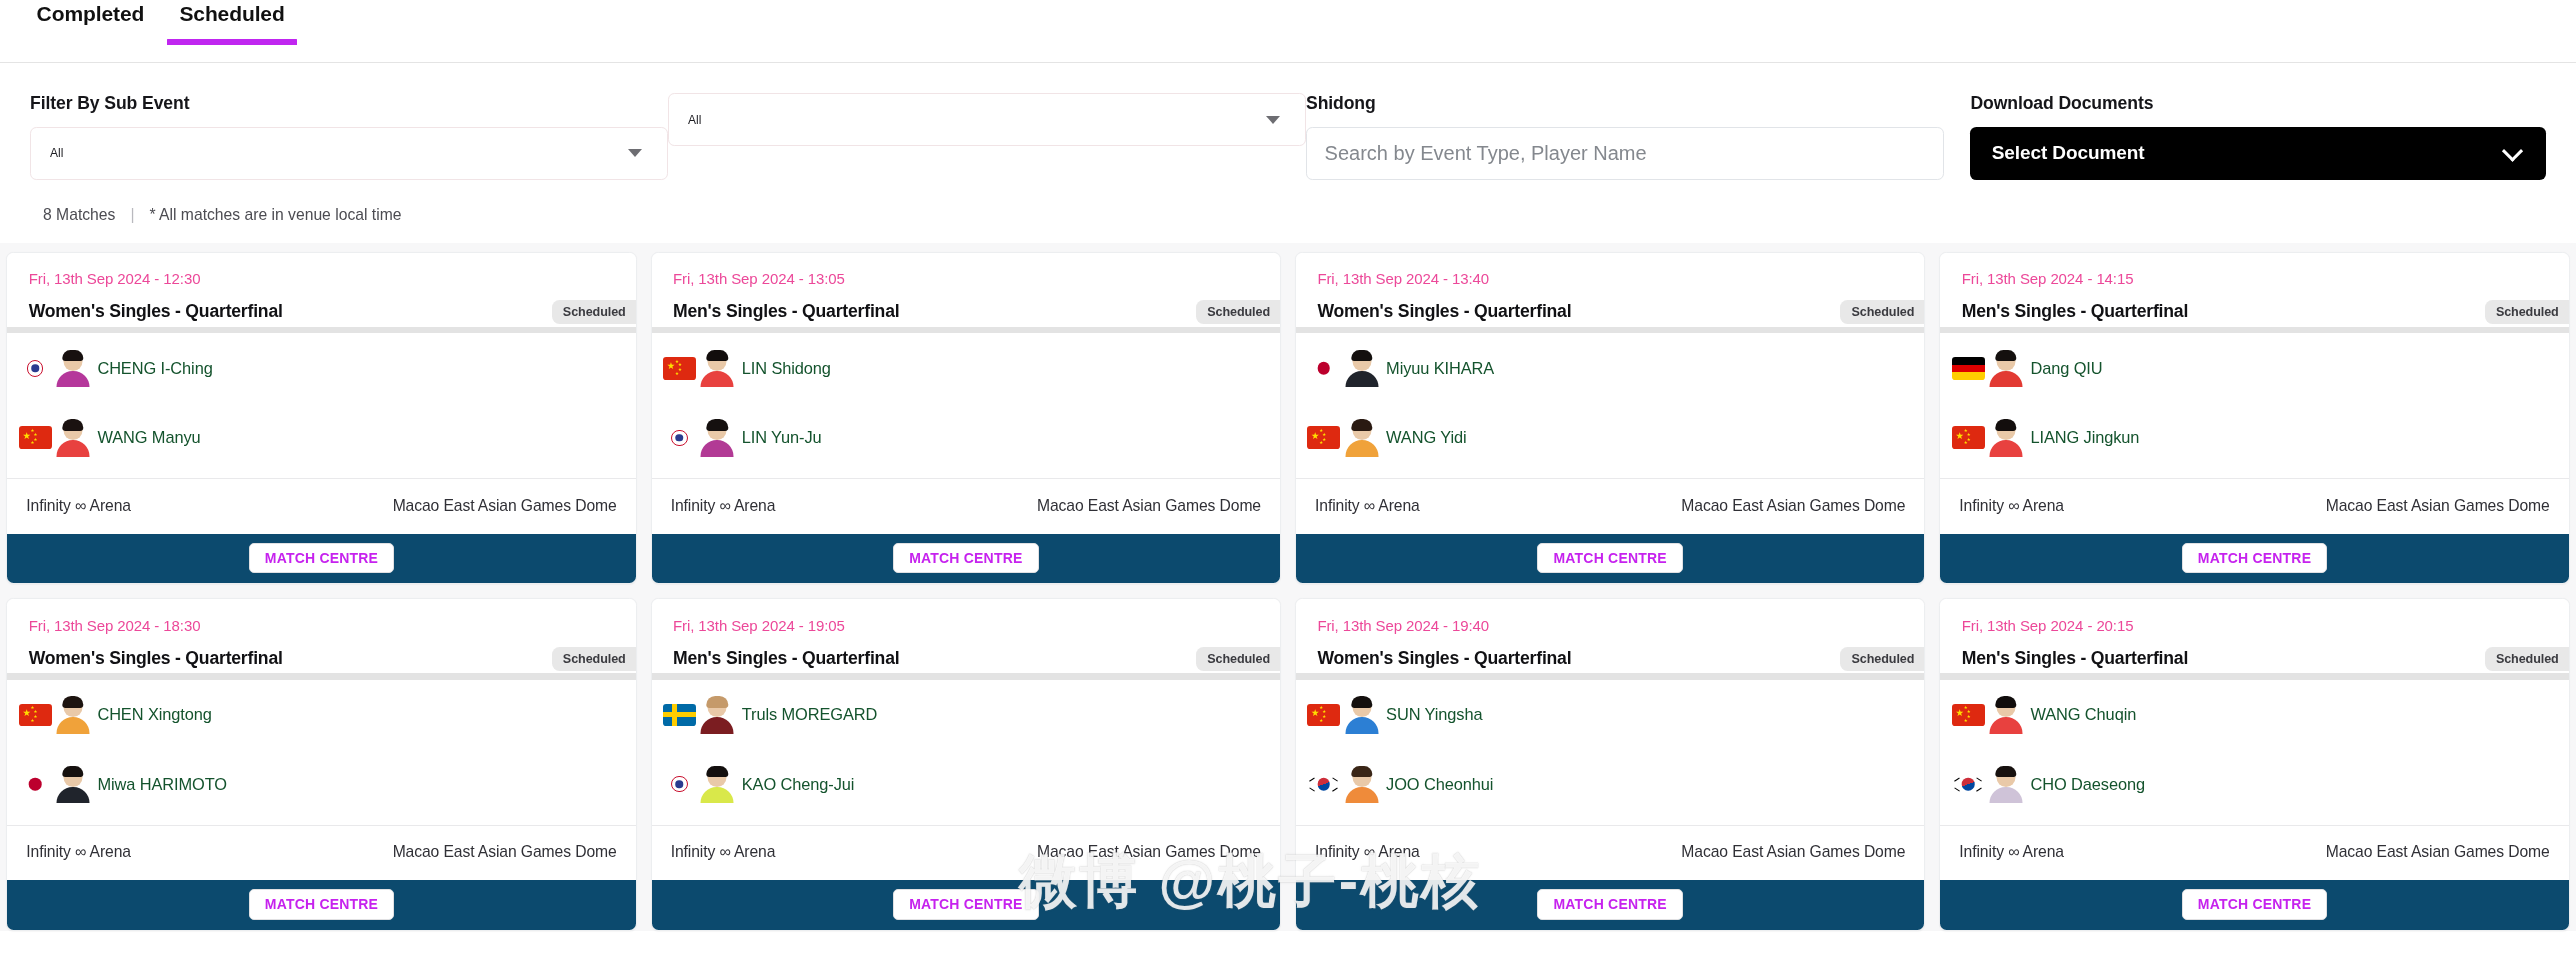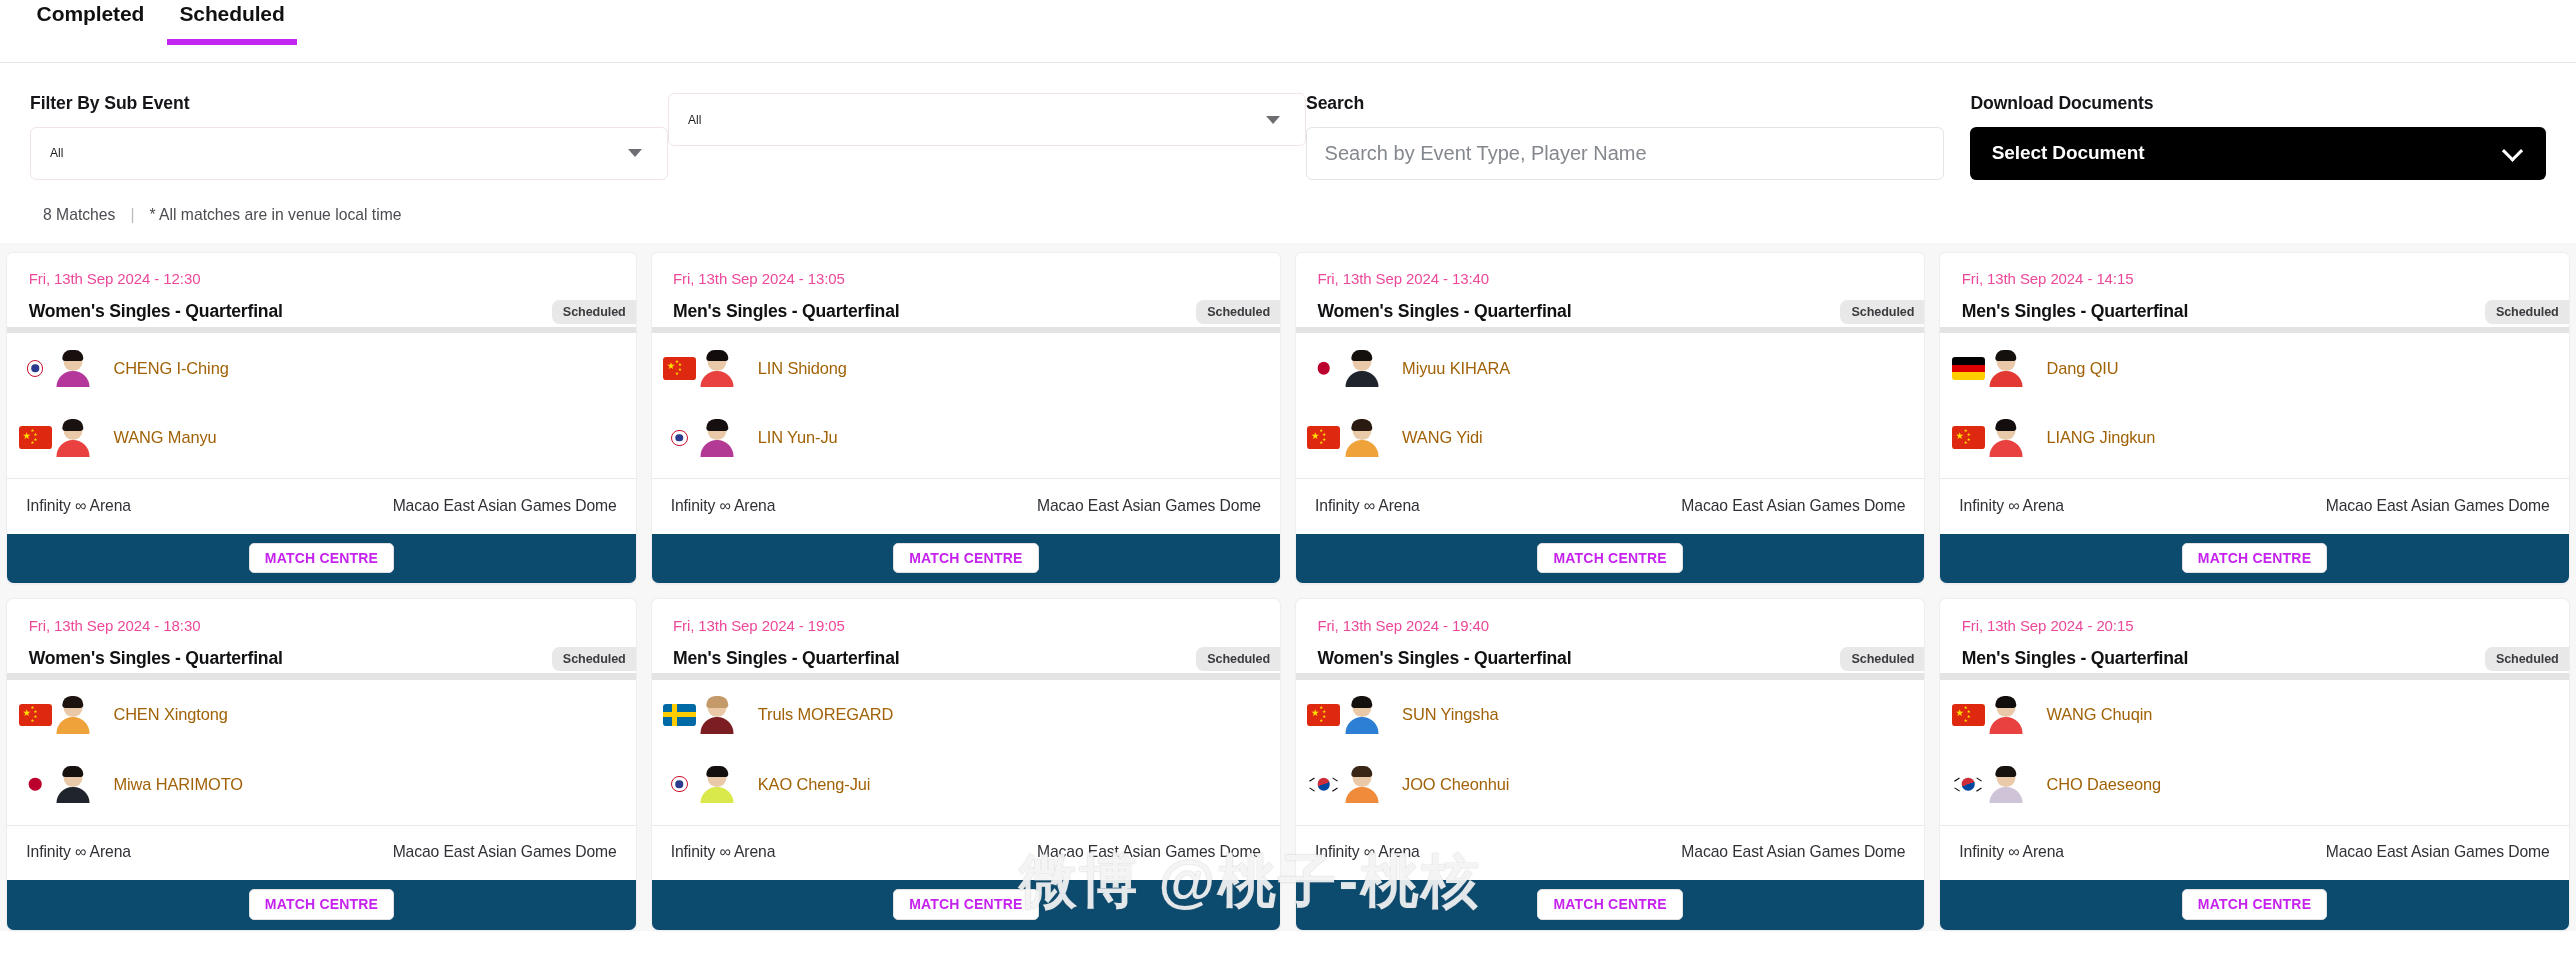--- a/index.html
+++ b/index.html
@@ -250,23 +250,23 @@
     background: #20181a;
   }
   .av-body {
     position: absolute;
     left: 50%; bottom: 0;
     transform: translateX(-50%);
     width: 33px; height: 16.4px;
     border-radius: 16.4px 16.4px 0 0;
   }
   .player-name {
-    margin-left: 23px;
+    margin-left: 7px;
     font-size: 16.4px;
-    color: #a16207;
+    color: #14532d;
     letter-spacing: -0.1px;
     white-space: nowrap;
   }
 
   
   .venue {
     display: flex;
     justify-content: space-between;
     align-items: center;
     padding: 17.6px 19px 19px 19px;
@@ -386,21 +386,21 @@
     </div>
 
     <div class="filter-col fc-date">
       <div class="select-box">
         <span class="val">All</span>
         <span class="caret-sm"></span>
       </div>
     </div>
 
     <div class="filter-col fc-search">
-      <div class="filter-label">Search</div>
+      <div class="filter-label">Shidong</div>
       <div class="search-box">
         <input type="text" placeholder="Search by Event Type, Player Name" style="">
       </div>
     </div>
 
     <div class="filter-col fc-doc">
       <div class="filter-label">Download Documents</div>
       <div class="doc-btn">
         <span class="val">Select Document</span>
         <span class="chev"></span>

